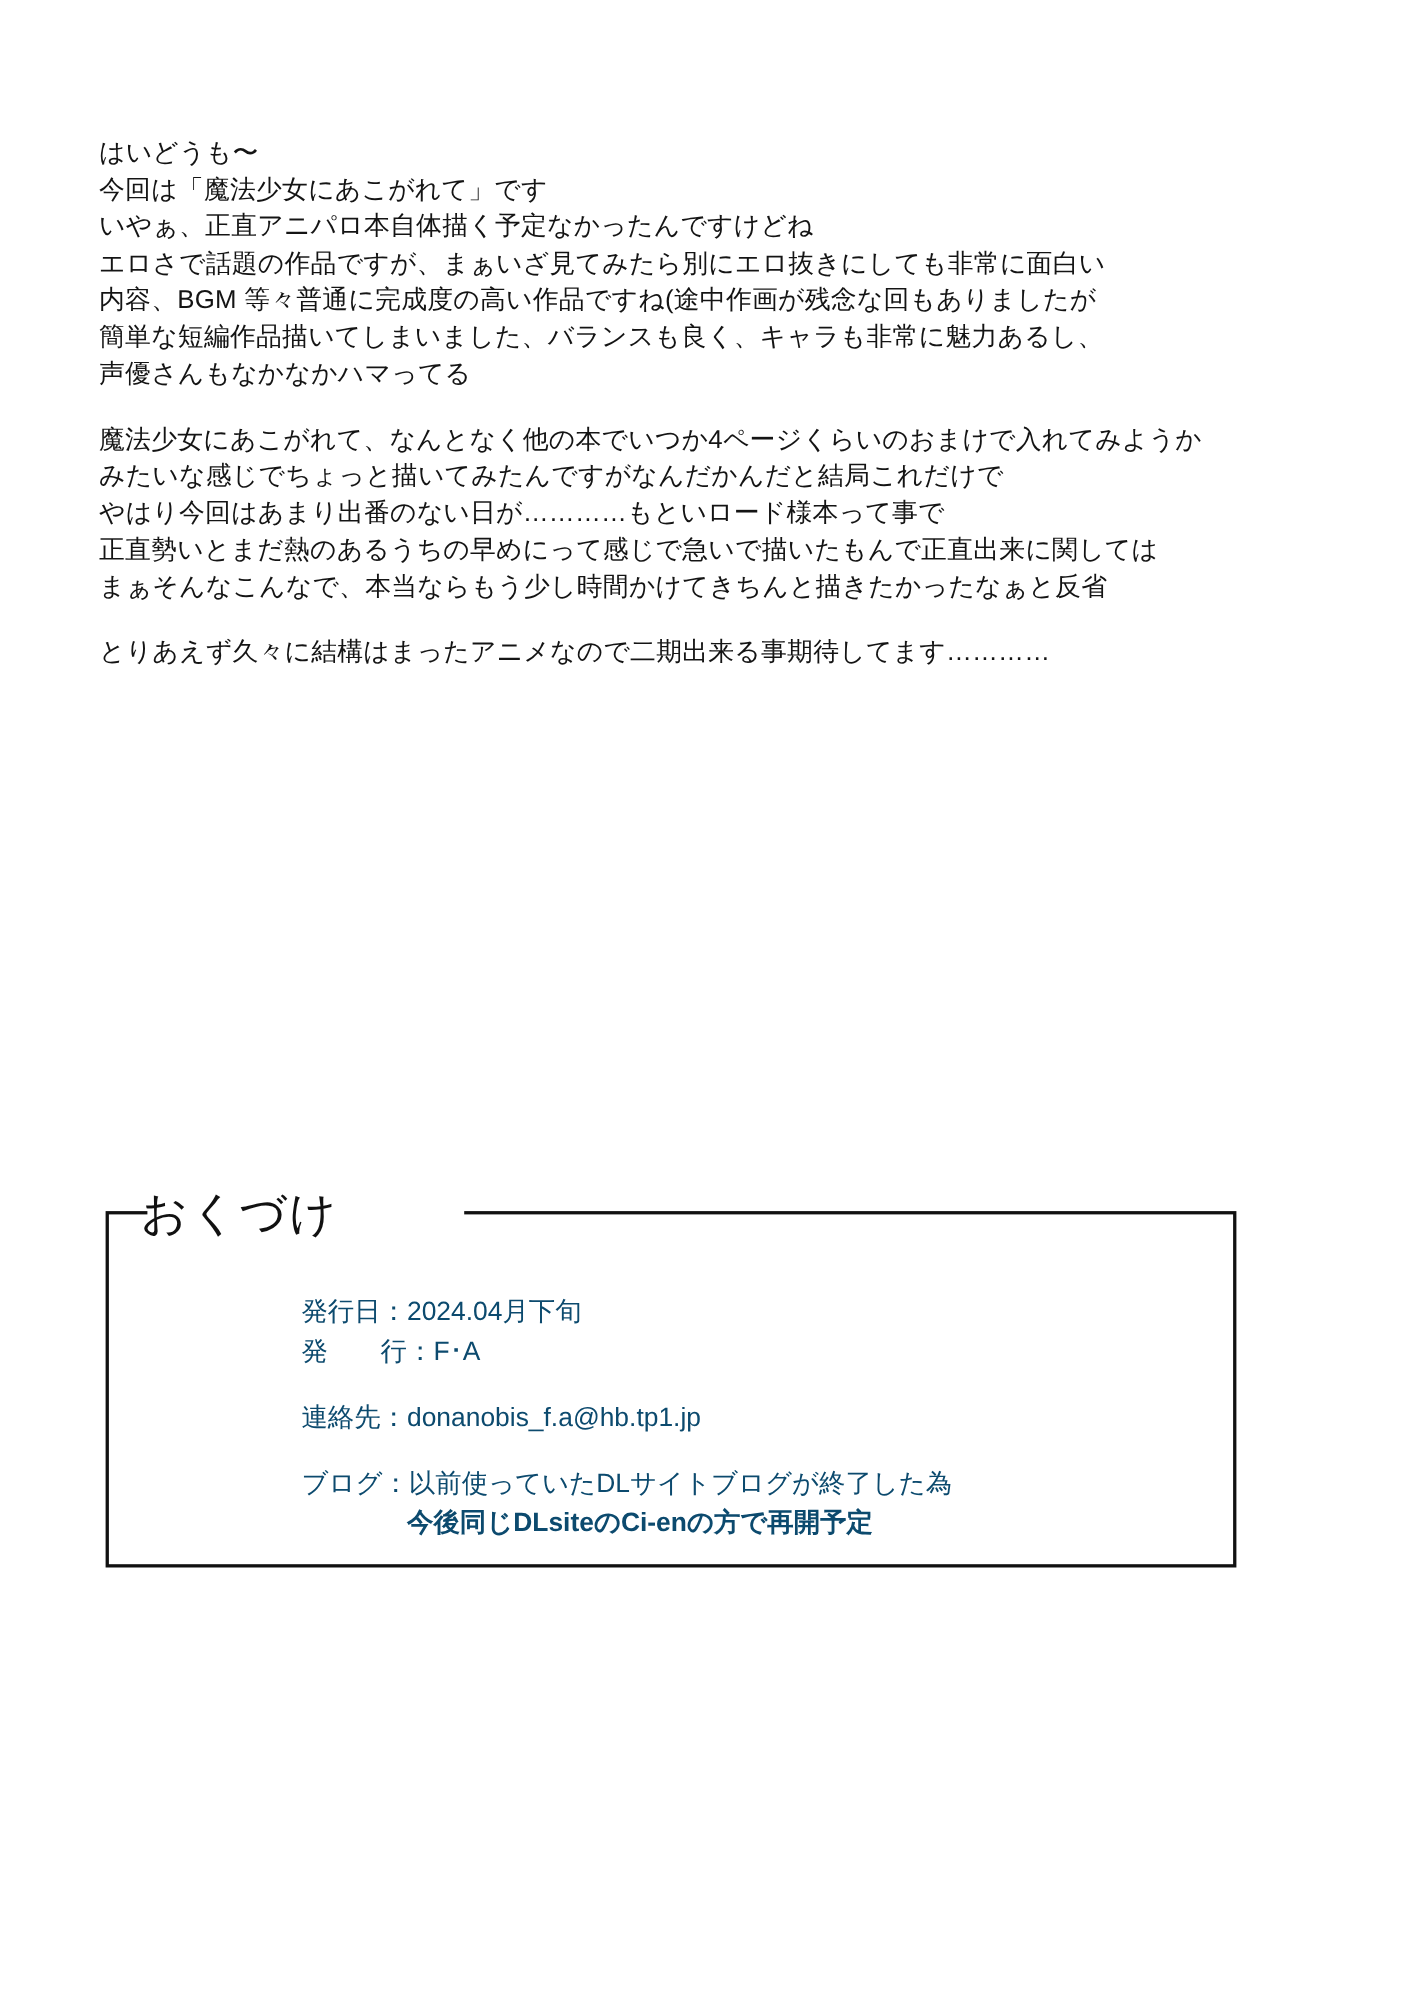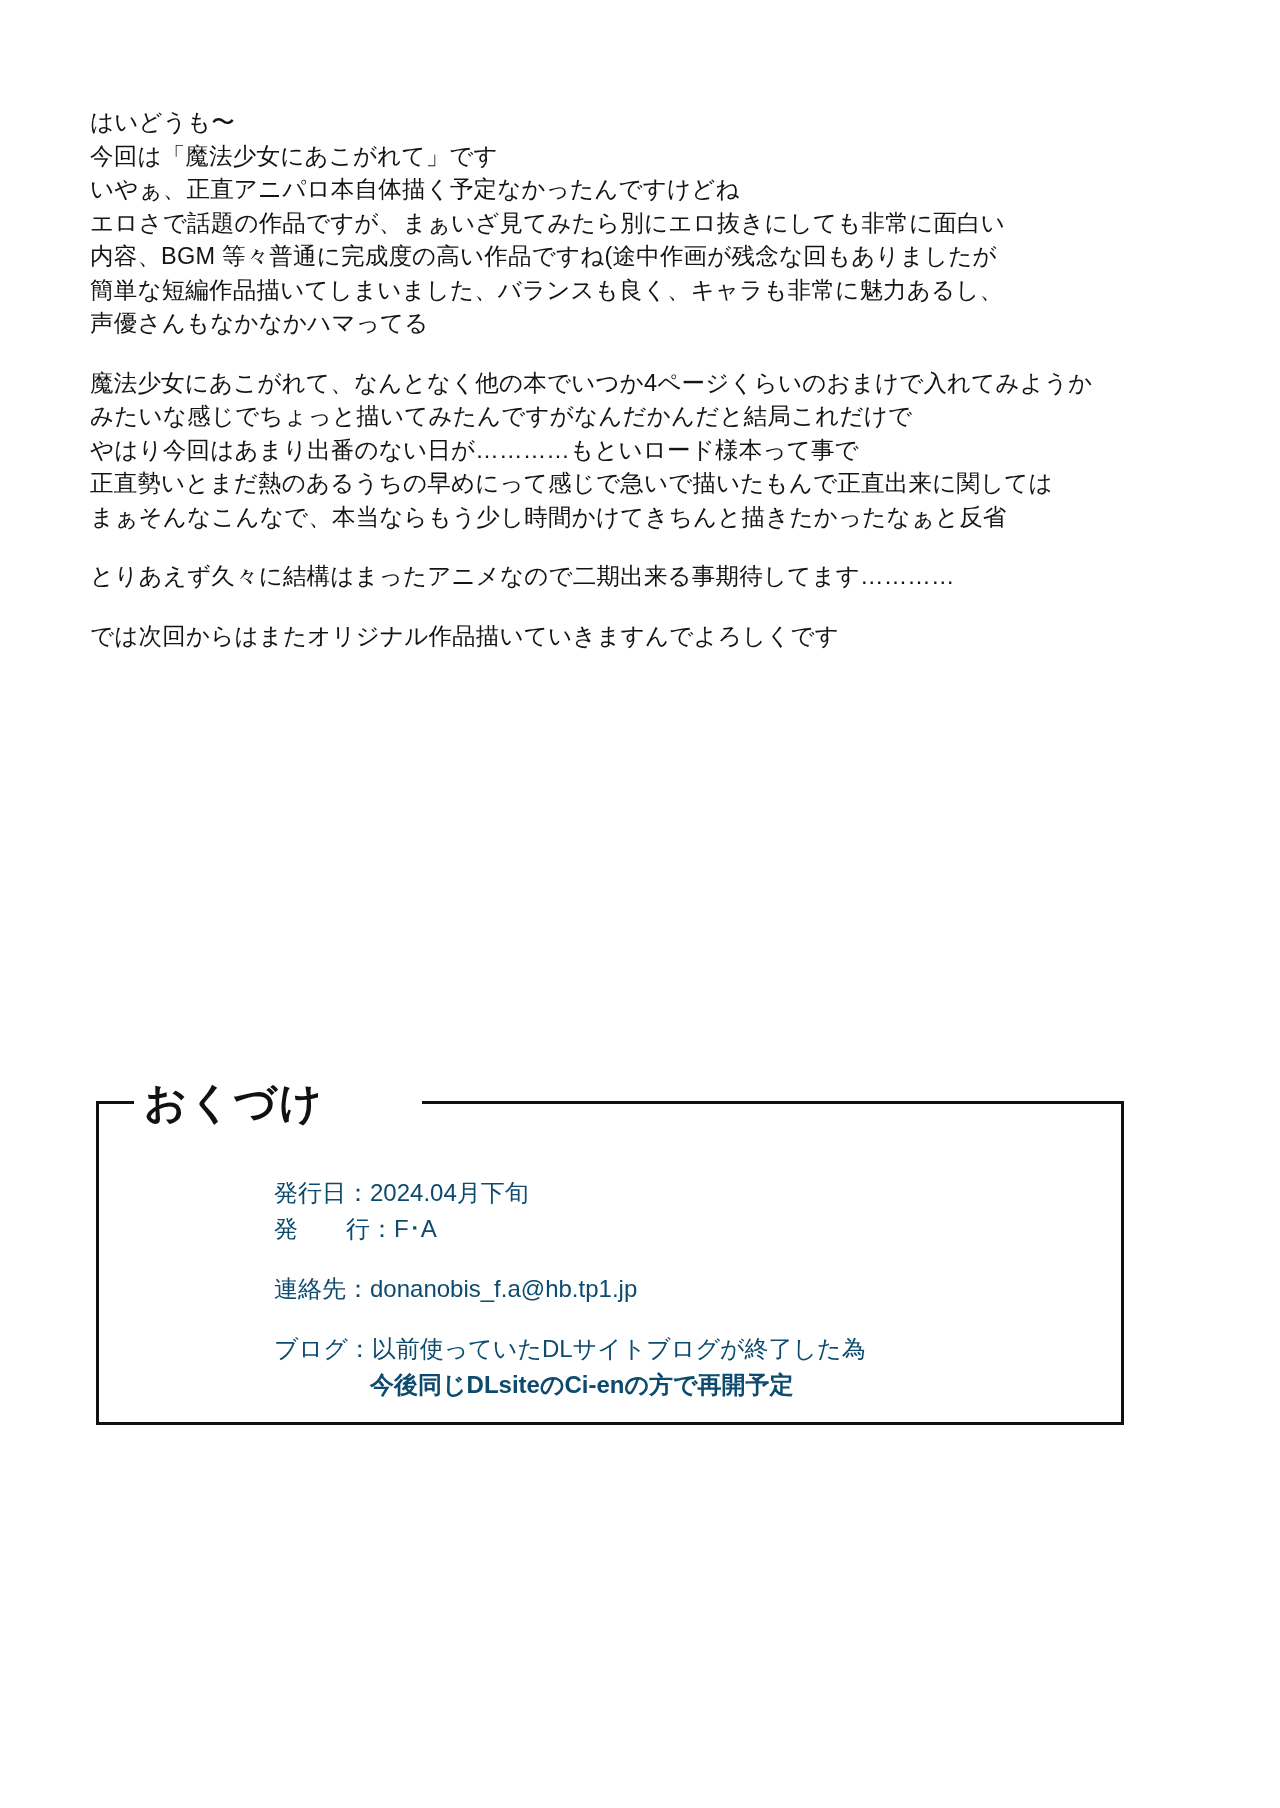--- a/index.html
+++ b/index.html
@@ -19,21 +19,21 @@
   .page {
     position: absolute;
     inset: 0;
     background: #ffffff;
   }
 
   
   .afterword {
     position: absolute;
     left: 90px;
-    top: 106px;
+    top: 122px;
     width: 1060px;
   }
   .para {
     margin: 0 0 26px 0;
   }
   .para:last-child {
     margin-bottom: 0;
   }
   .line {
     font-size: 23.5px;
@@ -64,25 +64,25 @@
   .colophon-title-bg {
     position: absolute;
     left: 38px;
     top: 0px;
     width: 288px;
     height: 58px;
     background: #ffffff;
   }
   .colophon-title {
     position: absolute;
-    left: 48px;
+    left: 32px;
     top: 0px;
     font-size: 42px;
     line-height: 56px;
-    font-weight: bold;
+    font-weight: normal;
     letter-spacing: 2px;
     color: #111111;
     white-space: pre;
   }
 
   .colophon-body {
     position: absolute;
     left: 0;
     top: 26px;
     right: 0;
@@ -127,23 +127,20 @@
       <div class="line">みたいな感じでちょっと描いてみたんですがなんだかんだと結局これだけで</div>
       <div class="line">やはり今回はあまり出番のない日が…………もといロード様本って事で</div>
       <div class="line">正直勢いとまだ熱のあるうちの早めにって感じで急いで描いたもんで正直出来に関しては</div>
       <div class="line">まぁそんなこんなで、本当ならもう少し時間かけてきちんと描きたかったなぁと反省</div>
     </div>
 
     <div class="para">
       <div class="line">とりあえず久々に結構はまったアニメなので二期出来る事期待してます…………</div>
     </div>
 
-    <div class="para">
-      <div class="line">では次回からはまたオリジナル作品描いていきますんでよろしくです</div>
-    </div>
 
   </div>
 
   <div class="colophon">
     <div class="colophon-frame"></div>
     <div class="colophon-title-bg"></div>
     <div class="colophon-title">おくづけ</div>
 
     <div class="colophon-body">
       <div class="col-line">発行日：2024.04月下旬</div>

